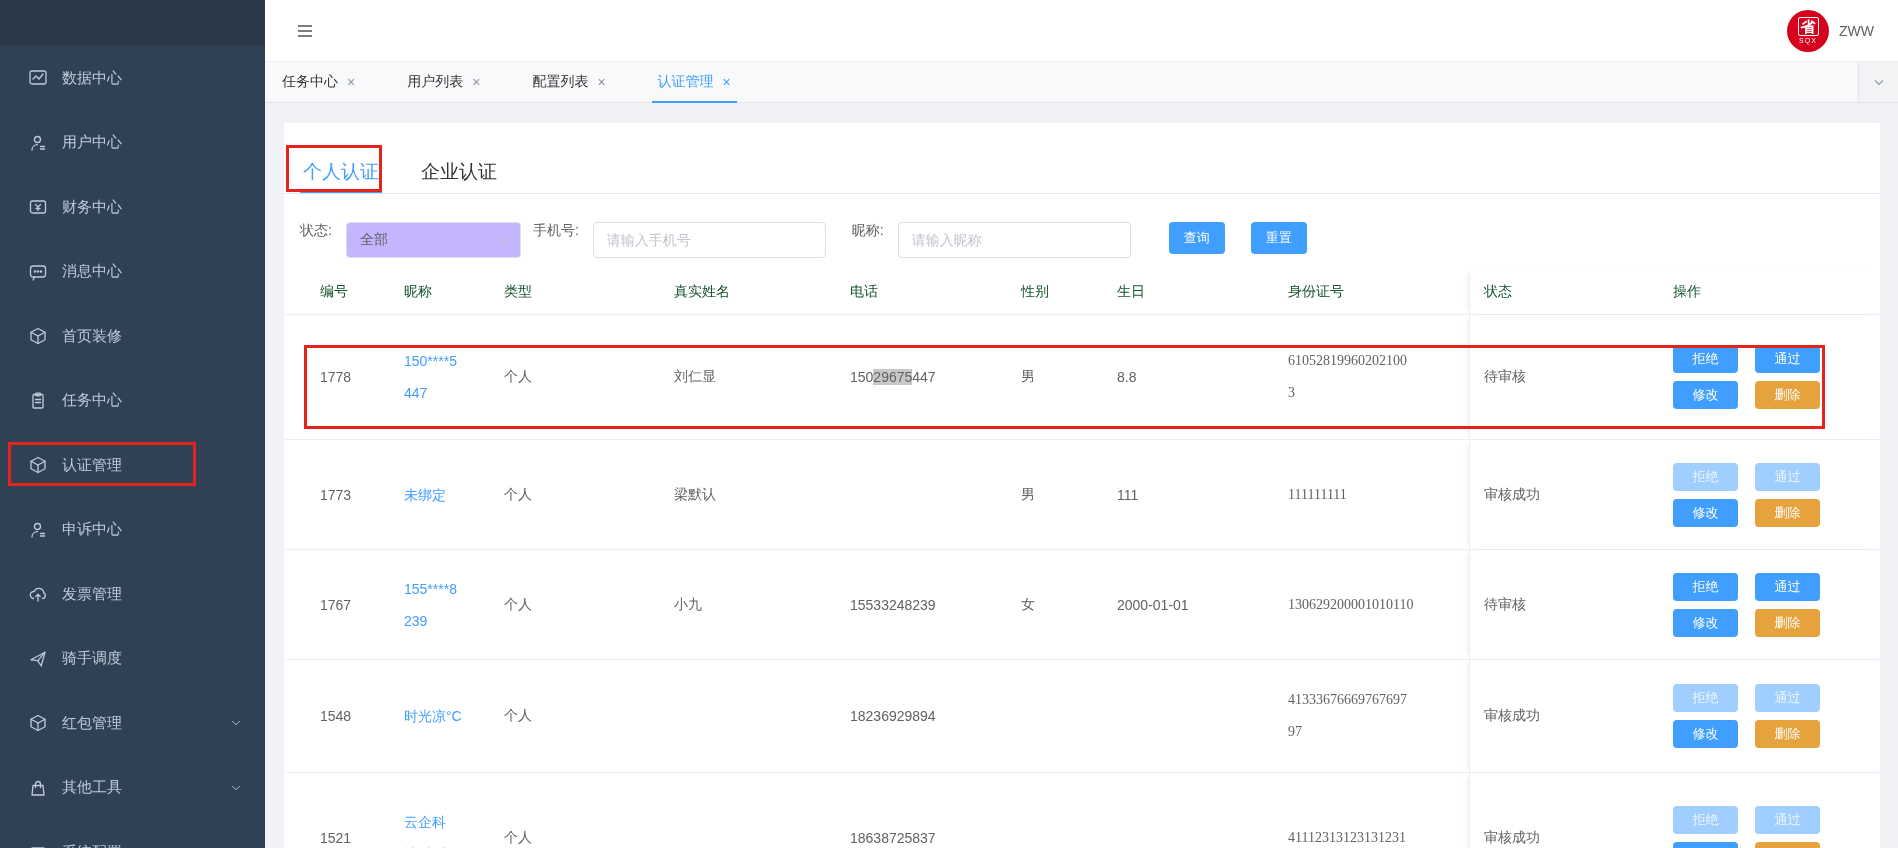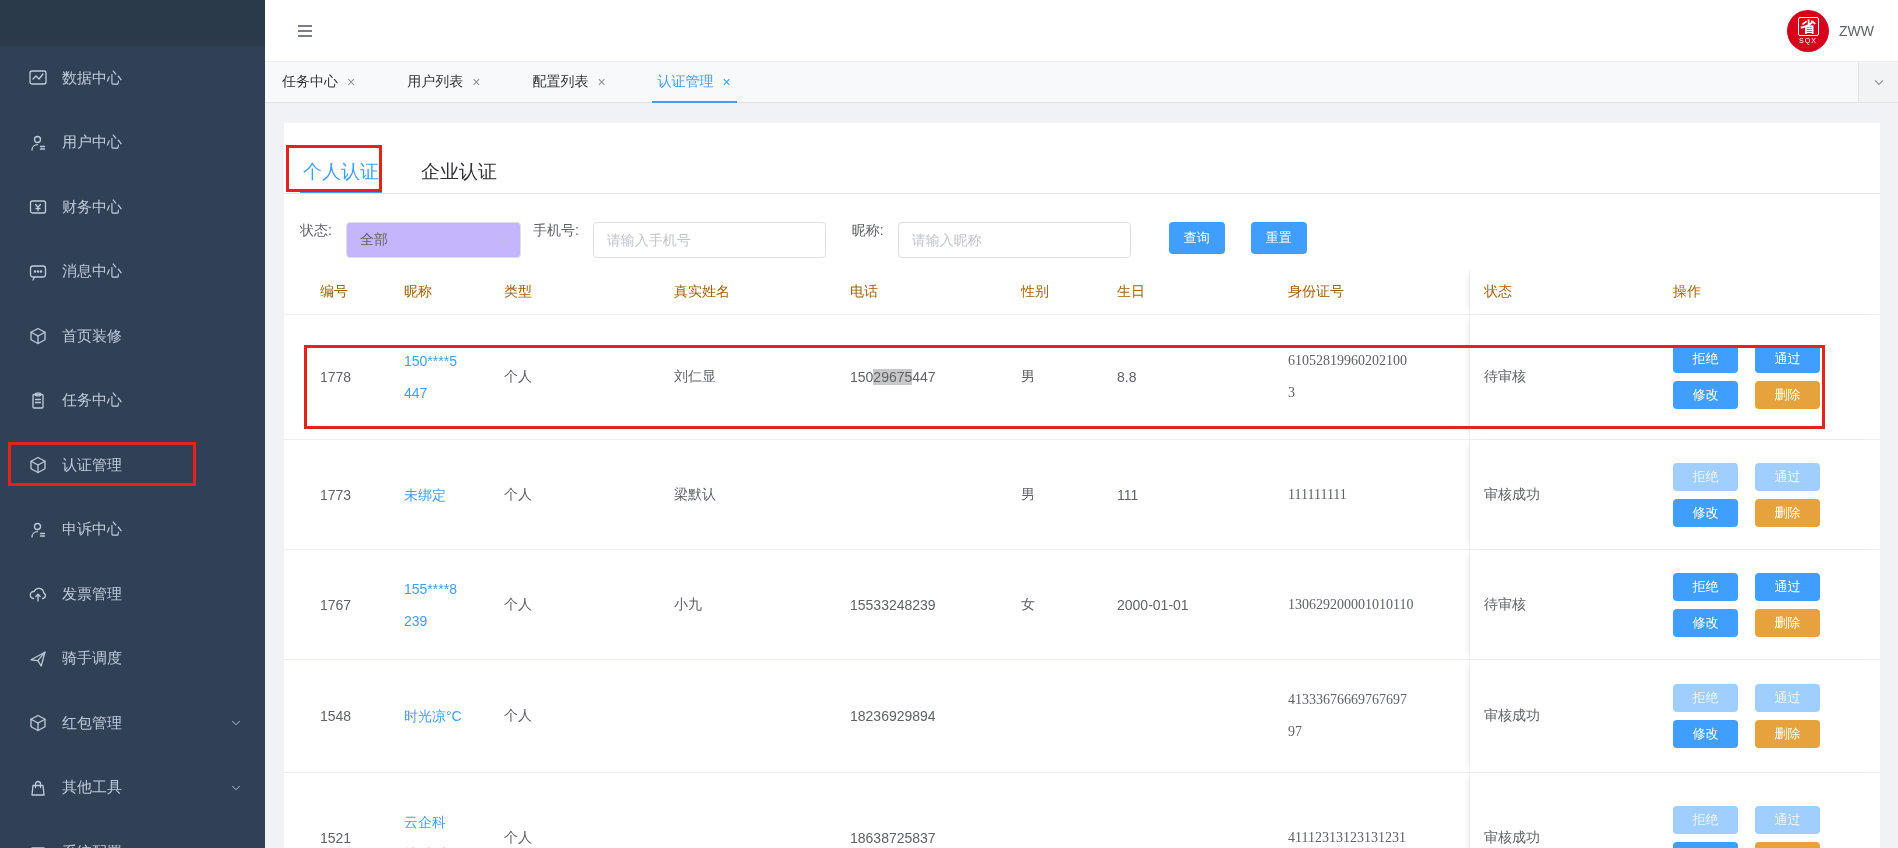--- a/index.html
+++ b/index.html
@@ -56,21 +56,21 @@
   .btn { min-width:56px; height:32px; border:none; border-radius:4px; background:var(--accent,#409eff); color:#fff; font-size:13px; display:flex; align-items:center; justify-content:center; padding:0 13px; cursor:pointer; font-family:inherit; }
   .btn + .btn { margin-left:26px; }
   .filters .btn:first-of-type { margin-left:12px; }
 
   
   .tbl { position:absolute; left:0; top:147px; width:1596px; }
   .tr { position:relative; display:flex; border-bottom:1px solid #ebeef5; background:#fff; }
   .scroll-area { width:1185px; display:flex; overflow:hidden; align-items:center; }
   .fixed-area { width:411px; border-left:1px solid #ebeef5; box-shadow:-5px 0 6px -5px rgba(0,0,0,.10); display:flex; align-items:center; }
   .cell { display:flex; align-items:center; font-size:14px; color:#606266; padding-right:10px; }
-  .tr.head .cell { color:#a16207; font-weight:500; }
+  .tr.head .cell { color:#14532d; font-weight:500; }
   .c-pad { width:36px; flex:0 0 auto; }
   .c-id { width:84px; } .c-nick { width:100px; } .c-type { width:170px; } .c-name { width:176px; }
   .c-phone { width:171px; } .c-gender { width:96px; } .c-bday { width:171px; } .c-idcard { width:175px;font-family:Liberation Serif, serif; }
   .c-status { width:203px; padding-left:14px; }
   .c-actions { width:205px; }
   .pre { white-space:pre-line; line-height:32px; }
   .nick-link { color:var(--link,#409eff); cursor:pointer; }
   .phone-sel { background:#c8c8c8; }
   .actions { display:grid; grid-template-columns:65px 65px; gap:8px 17px; }
   .abtn { width:65px; height:28px; border:none; border-radius:4px; color:#fff; font-size:13px; display:flex; align-items:center; justify-content:center; cursor:pointer; font-family:Liberation Sans, sans-serif; }

